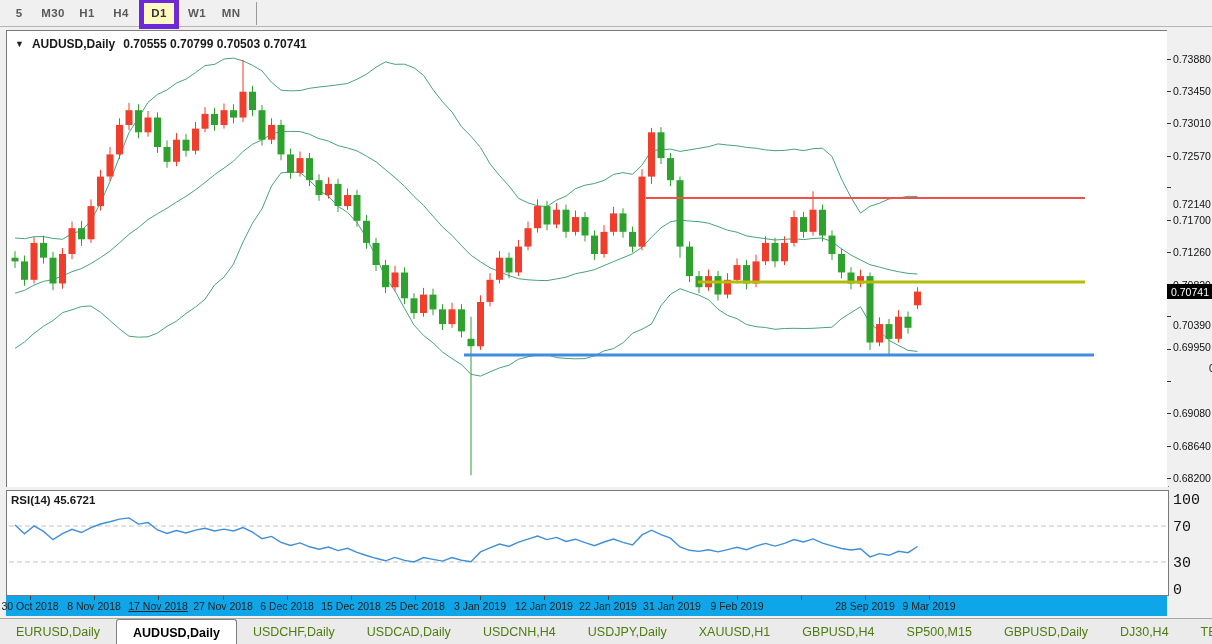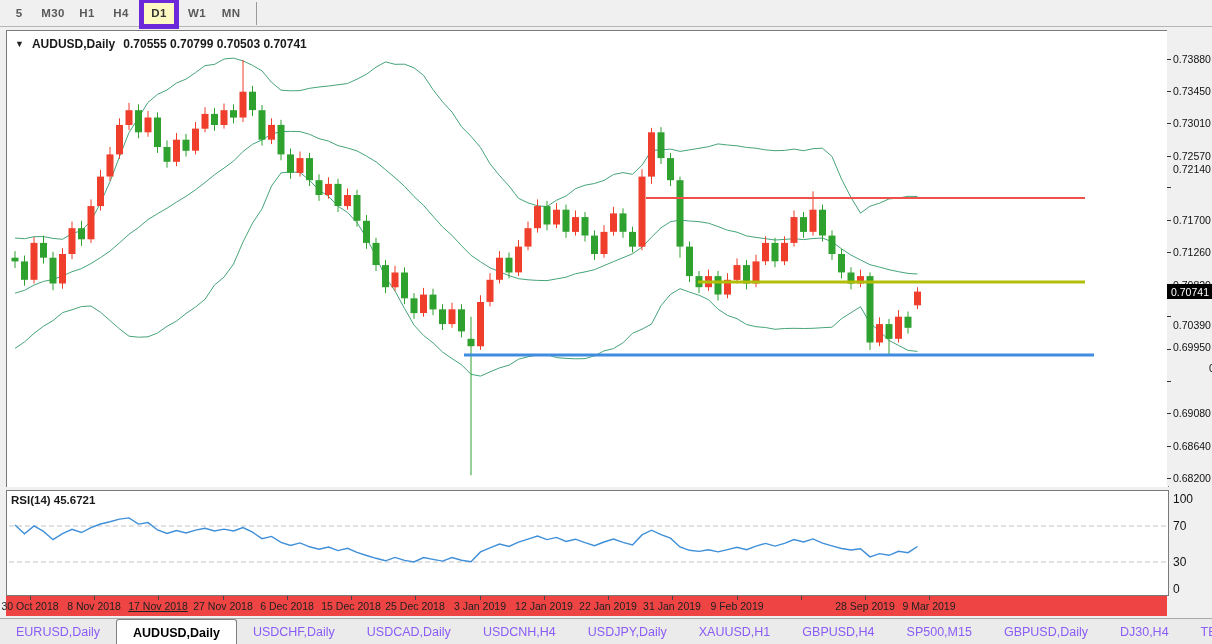--- a/index.html
+++ b/index.html
@@ -43,34 +43,34 @@
   }
   
   #splitter{position:absolute;left:0px;top:487px;width:1212px;height:3px;background:#f0f0f0;}
   
   #rsi-pane{
     position:absolute;left:6px;top:490px;width:1161px;height:104px;
     background:#fff;border:1px solid #7a7a7a;
   }
   #rsi-label{position:absolute;left:4px;top:3px;font-size:11.5px;font-weight:bold;color:#1a1a1a;z-index:4;}
   #rsi-axis{position:absolute;left:1167px;top:490px;width:45px;height:104px;}
-  .rtick{position:absolute;left:6px;font-size:12px;color:#111;}
+  .rtick{position:absolute;left:6px;font-size:15px;color:#111;font-family:Liberation Mono, monospace;}
   
   #date-axis{
-    position:absolute;left:6px;top:596px;width:1161px;height:20px;background:#ef4444;
+    position:absolute;left:6px;top:596px;width:1161px;height:20px;background:#0ea5e9;
   }
   .dlabel{position:absolute;top:4px;transform:translateX(-50%);font-size:10.5px;color:#222;white-space:nowrap;}
   .dtick{position:absolute;top:0;width:1px;height:4px;background:#444;}
   
   #tab-bar{
     position:absolute;left:0;top:618px;width:1212px;height:26px;background:#ebebeb;
     border-top:1px solid #a8a8a8;display:flex;align-items:stretch;overflow:hidden;
   }
   .chart-tab{
-    display:flex;align-items:center;padding:0 16px;font-size:12.5px;color:#8b5cf6;
+    display:flex;align-items:center;padding:0 16px;font-size:12.5px;color:#4d7c0f;
     cursor:default;white-space:nowrap;position:relative;
   }
   .chart-tab.active{
     background:#ffffff;color:#000;font-weight:bold;
     border-left:1px solid #808080;border-right:1px solid #808080;border-top:1px solid #808080;
     margin-top:0px;border-top-left-radius:3px;border-top-right-radius:3px;
   }
   .tab-div{width:1px;align-self:center;height:13px;background:#b0b0b0;}
   svg{display:block;}
 </style>
@@ -302,21 +302,21 @@
   <div id="price-tag" style="top: 254px;">0.70741</div>
 <div class="ptick-dash" style="top: 29px;"></div>
     <div class="ptick" style="top: 23px; text-align: center;">0.73880</div>
     <div class="ptick-dash" style="top: 61px;"></div>
     <div class="ptick" style="top: 55px;">0.73450</div>
     <div class="ptick-dash" style="top: 93px;"></div>
     <div class="ptick" style="top: 87px;">0.73010</div>
     <div class="ptick-dash" style="top: 126px;"></div>
     <div class="ptick" style="top: 120px;">0.72570</div>
     <div class="ptick-dash" style="top: 157px;"></div>
-    <div class="ptick" style="top: 133px;">0.72140</div>
+    <div class="ptick" style="top: 168px;">0.72140</div>
     <div class="ptick-dash" style="top: 190px;"></div>
     <div class="ptick" style="top: 184px;">0.71700</div>
     <div class="ptick-dash" style="top: 222px;"></div>
     <div class="ptick" style="top: 216px;">0.71260</div>
     <div class="ptick-dash" style="top: 255px;"></div>
     <div class="ptick" style="top: 249px;">0.70820</div>
     <div class="ptick-dash" style="top: 286px;"></div>
     <div class="ptick" style="top: 289px;">0.70390</div>
     <div class="ptick-dash" style="top: 319px;"></div>
     <div class="ptick" style="top: 311px;">0.69950</div>

